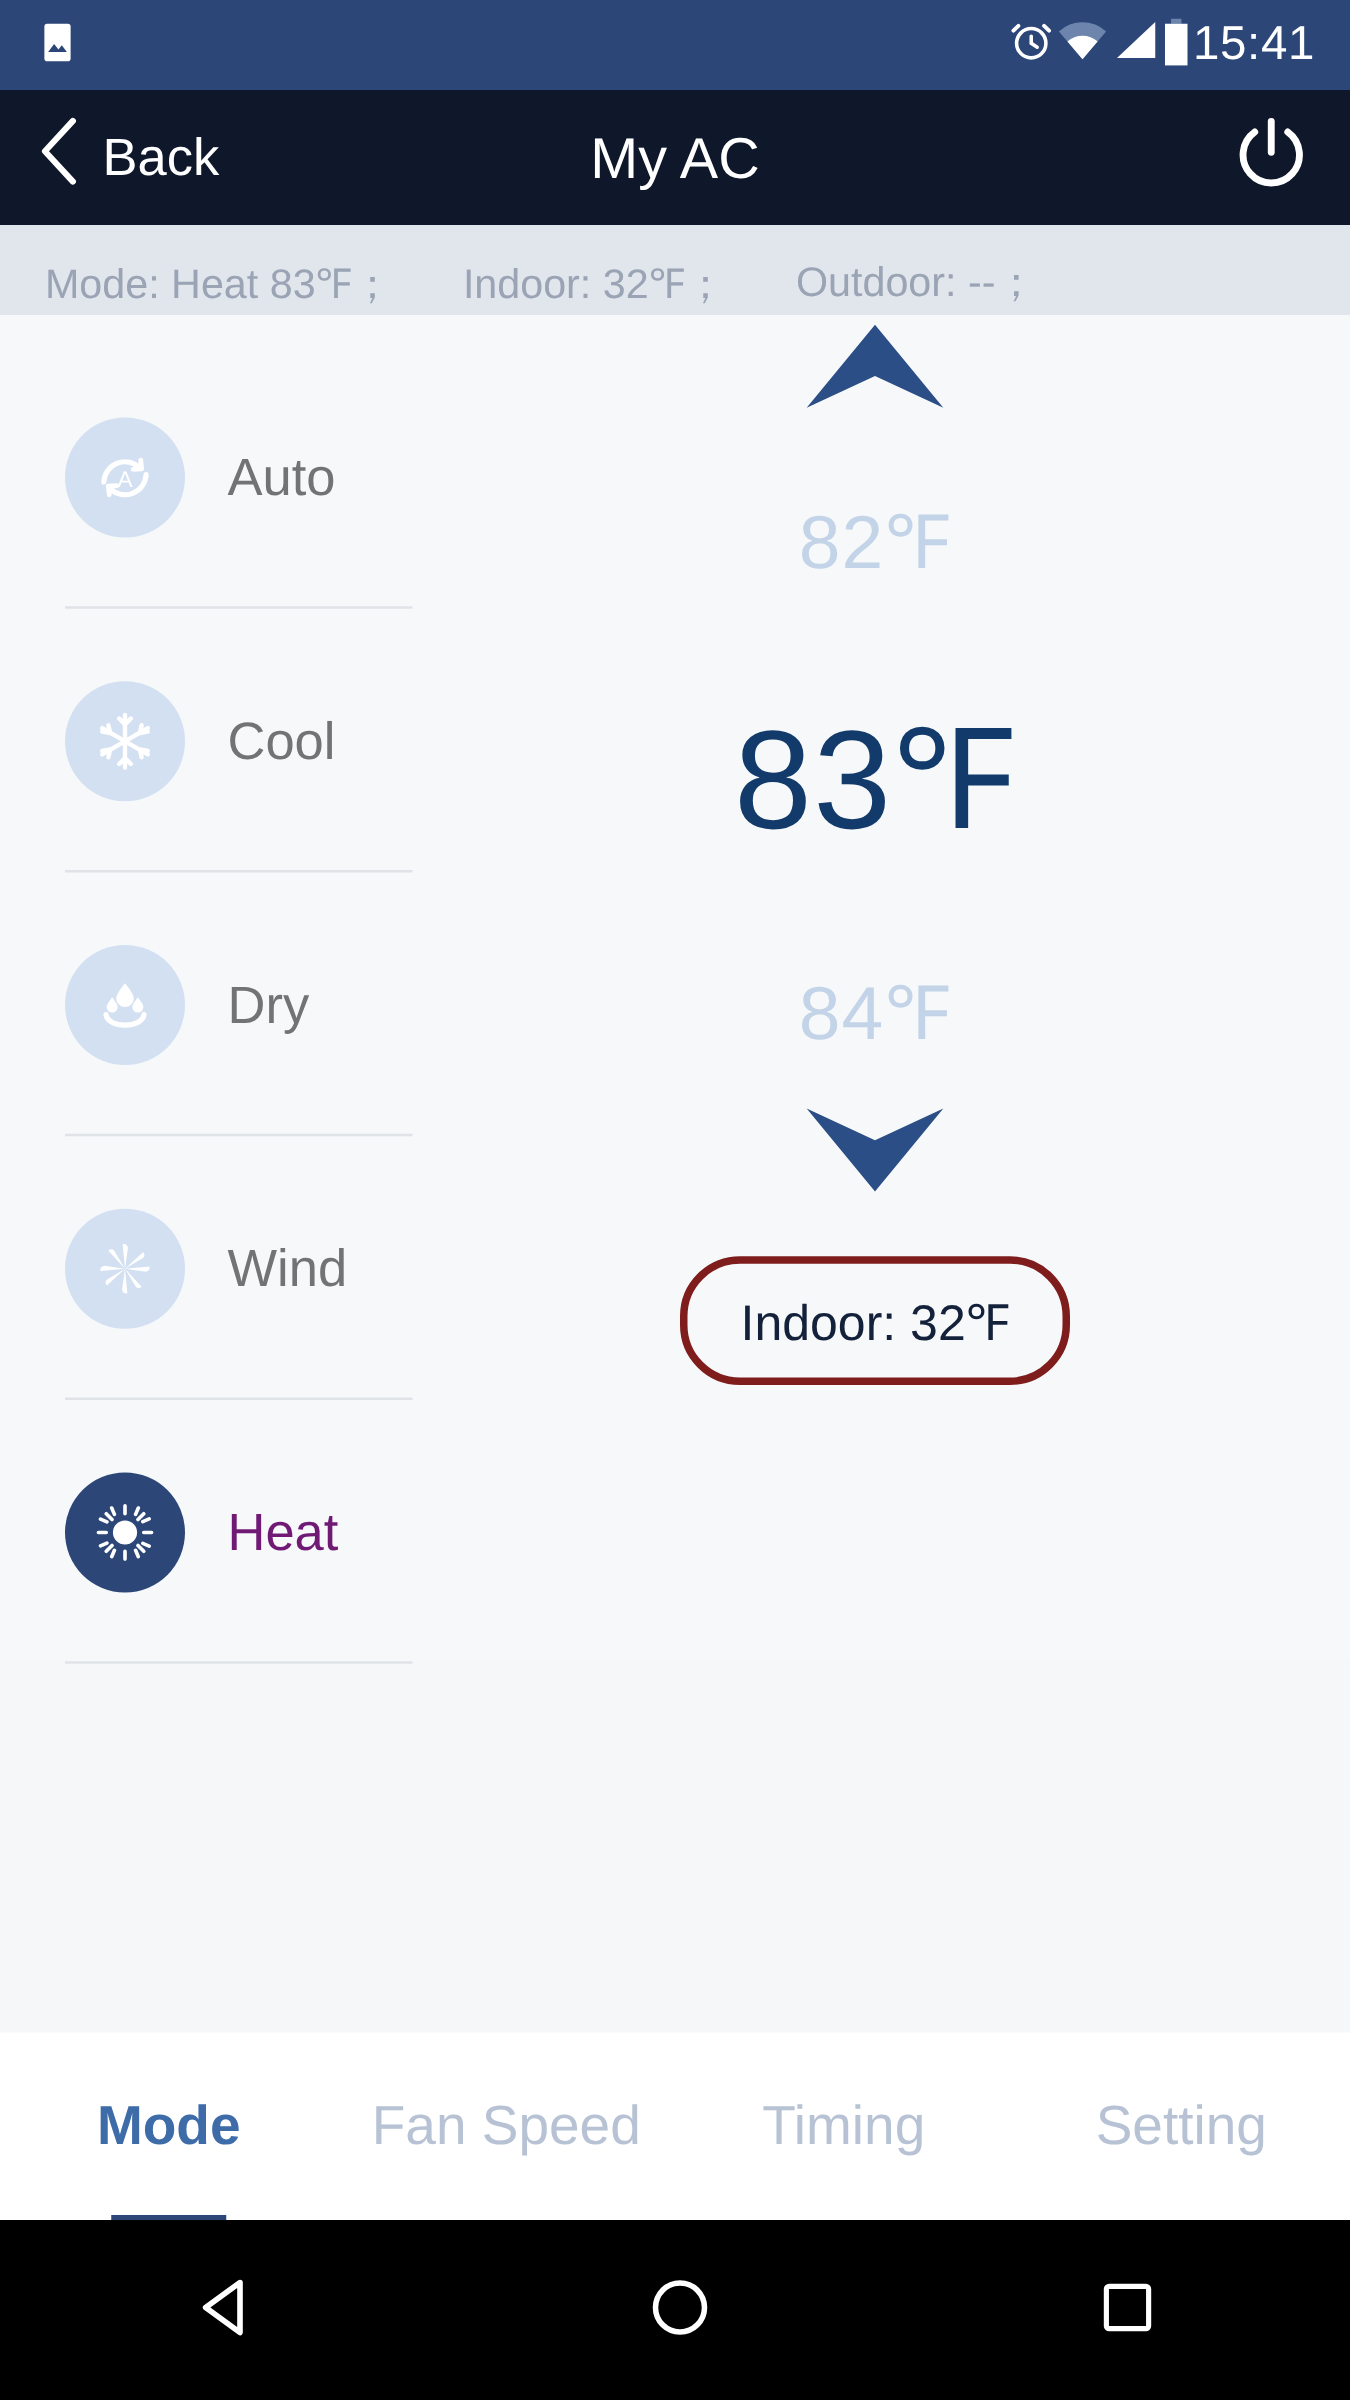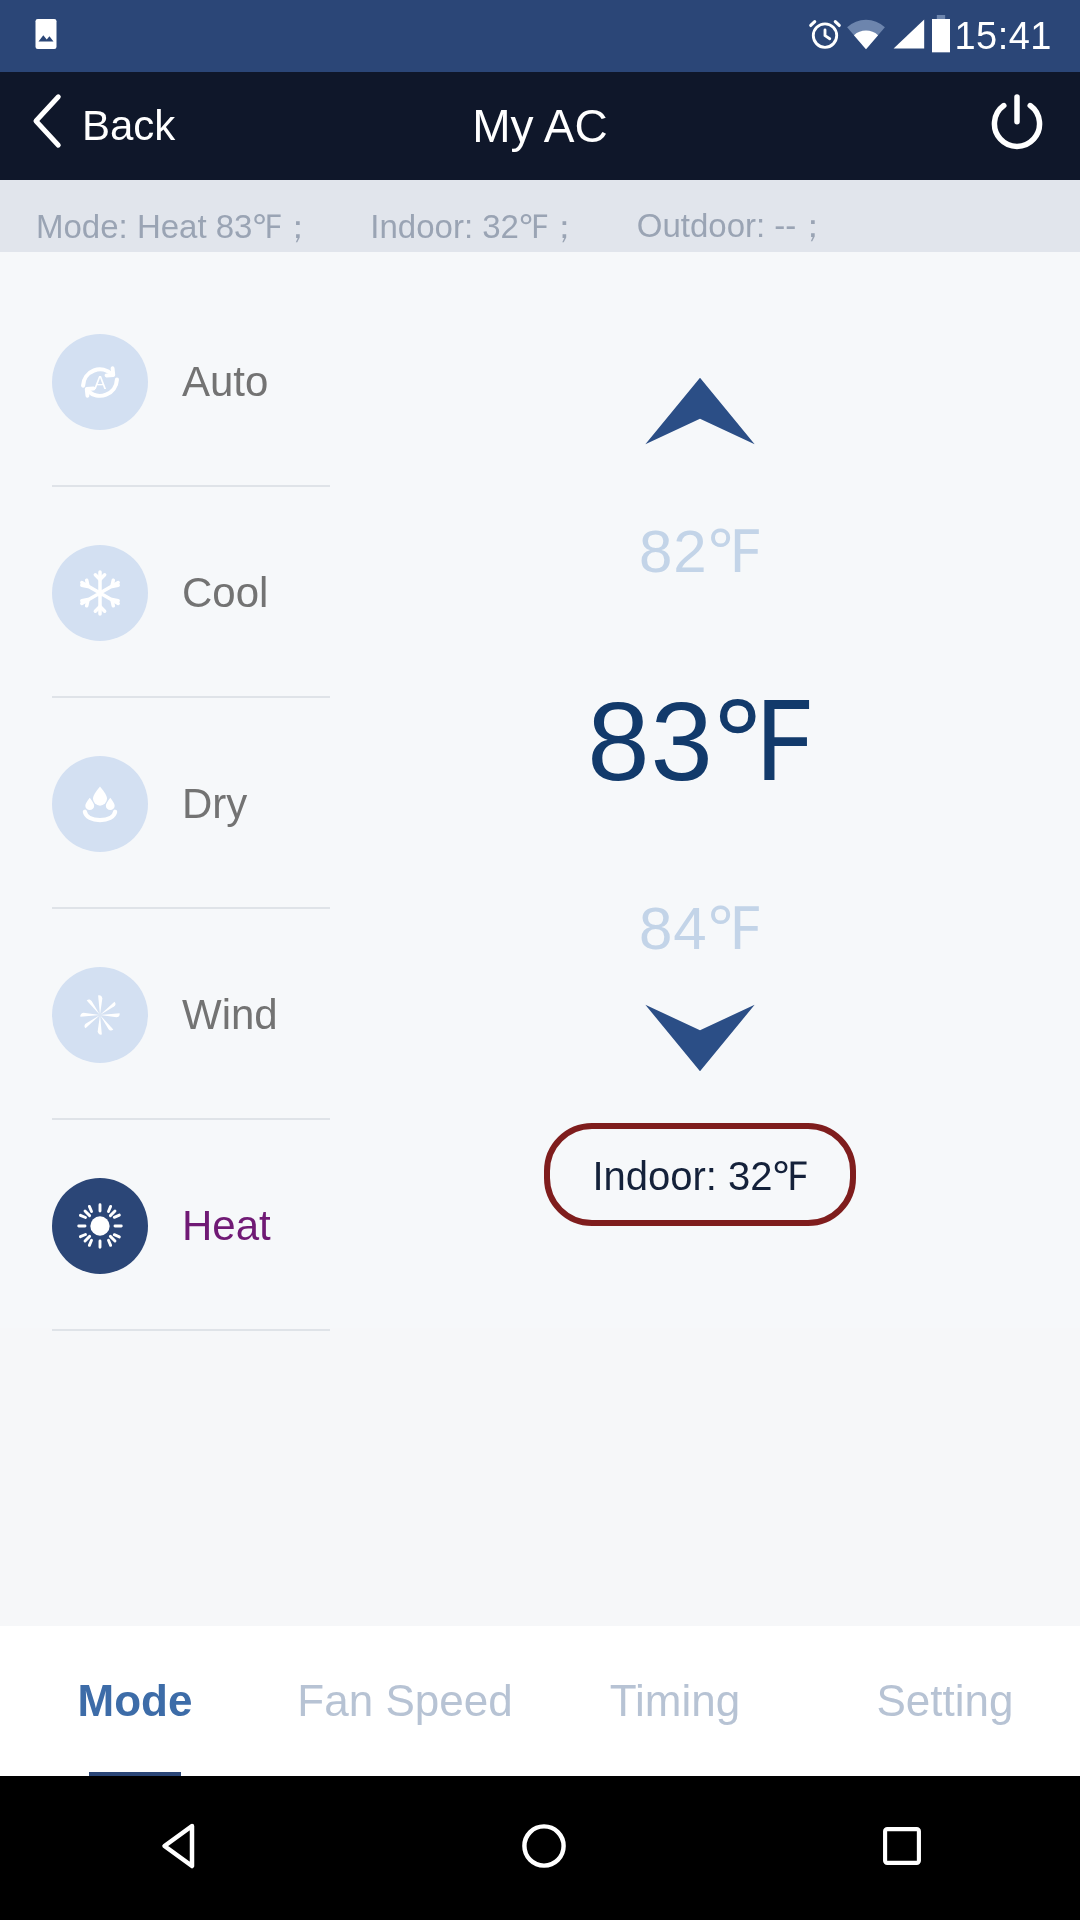--- a/index.html
+++ b/index.html
@@ -11,21 +11,21 @@
     position:relative;
   }
 
   
   .statusbar{
     height:72px; background:#2b4677;
     display:flex; align-items:center;
     padding:0 28px;
   }
   .sb-left{ display:flex; align-items:center; gap:14px; }
-  .sb-right{ margin-left:auto; display:flex; align-items:center; }
+  .sb-right{ margin-left:auto; display:flex; }
   .sb-time{ color:#fff; font-size:38px; letter-spacing:.5px; }
 
   
   .appbar{
     height:108px; background:#0f172a;
     display:flex; align-items:center;
     padding:0 30px; position:relative;
   }
   .back{
     display:flex; align-items:center; gap:14px;
@@ -66,21 +66,20 @@
   .mode-row.active .mode-icon{ background:#2b4677; }
   .mode-label{
     margin-left:34px; font-size:42px; color:#737373; white-space:nowrap;
   }
   .mode-row.active .mode-label{ color:#701a75; }
 
   
   .tempcol{
     flex:1; display:flex; flex-direction:column;
     align-items:center; justify-content:flex-start;
-    padding-top:118px;
   }
   .arrow{ line-height:0; }
   .temp-step{
     font-size:60px; color:#c3d4e8; margin:56px 0;
     letter-spacing:1px;
   }
   .temp-main{
     font-size:112px; color:#123a6b; letter-spacing:1px;
     margin:14px 0 20px;
   }

